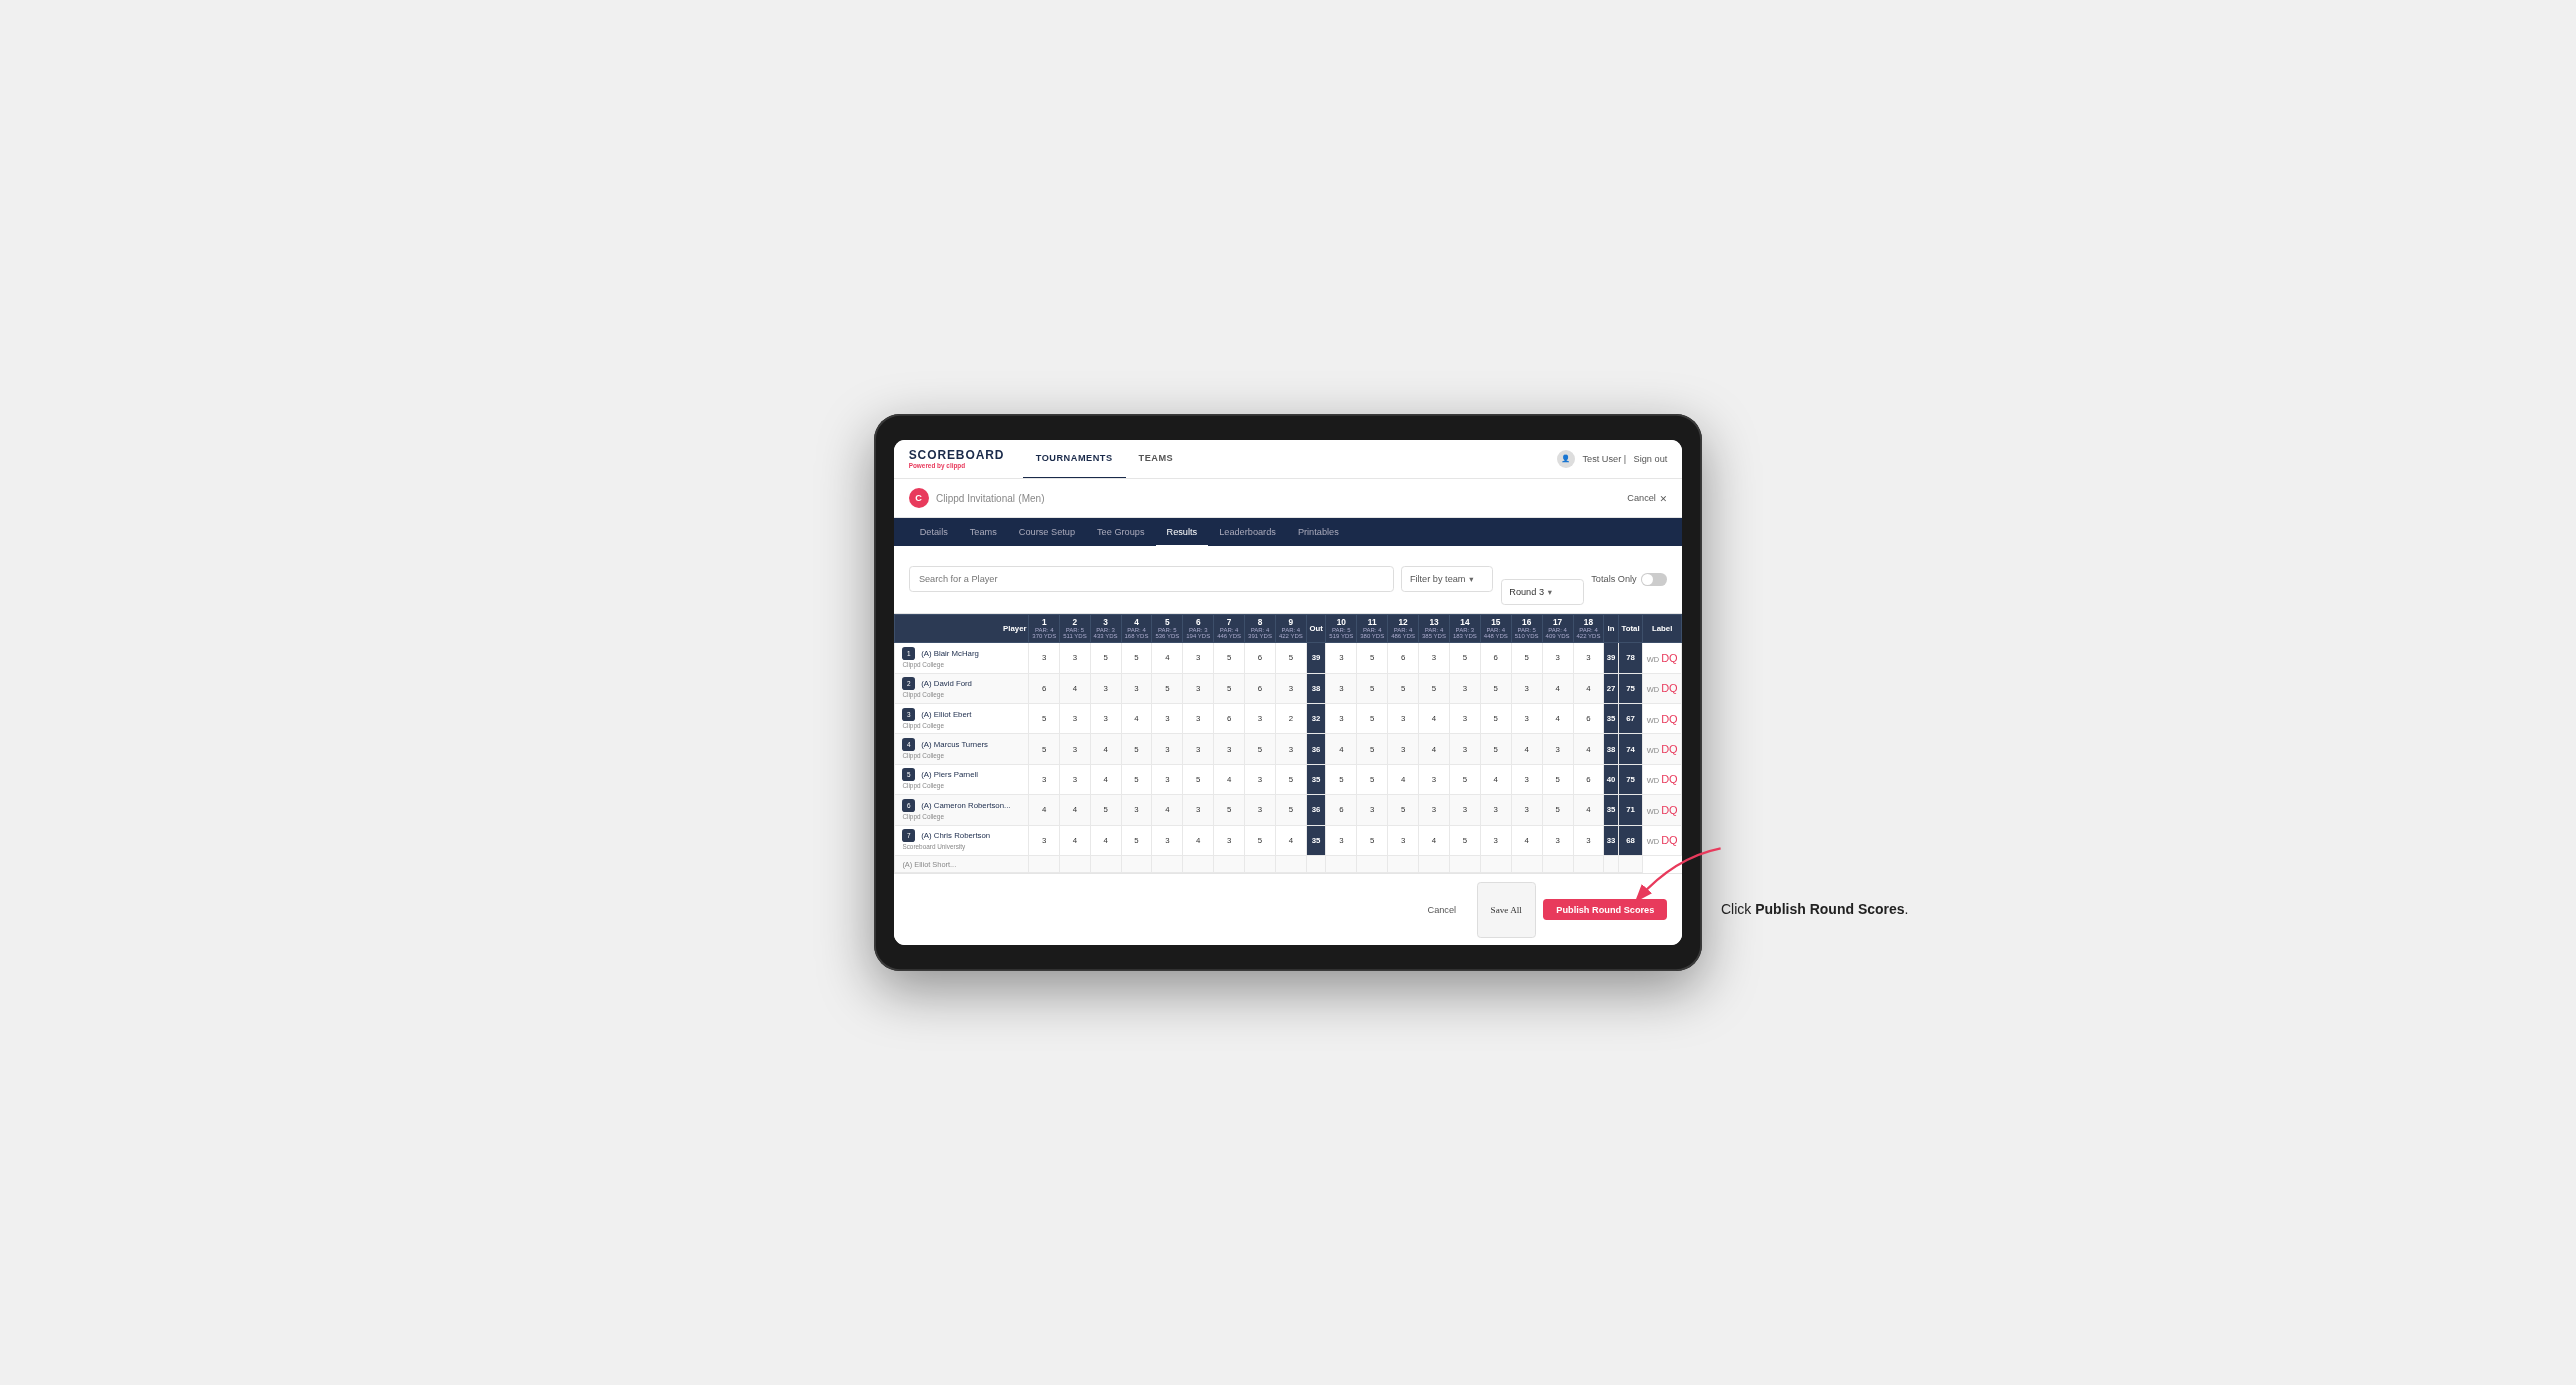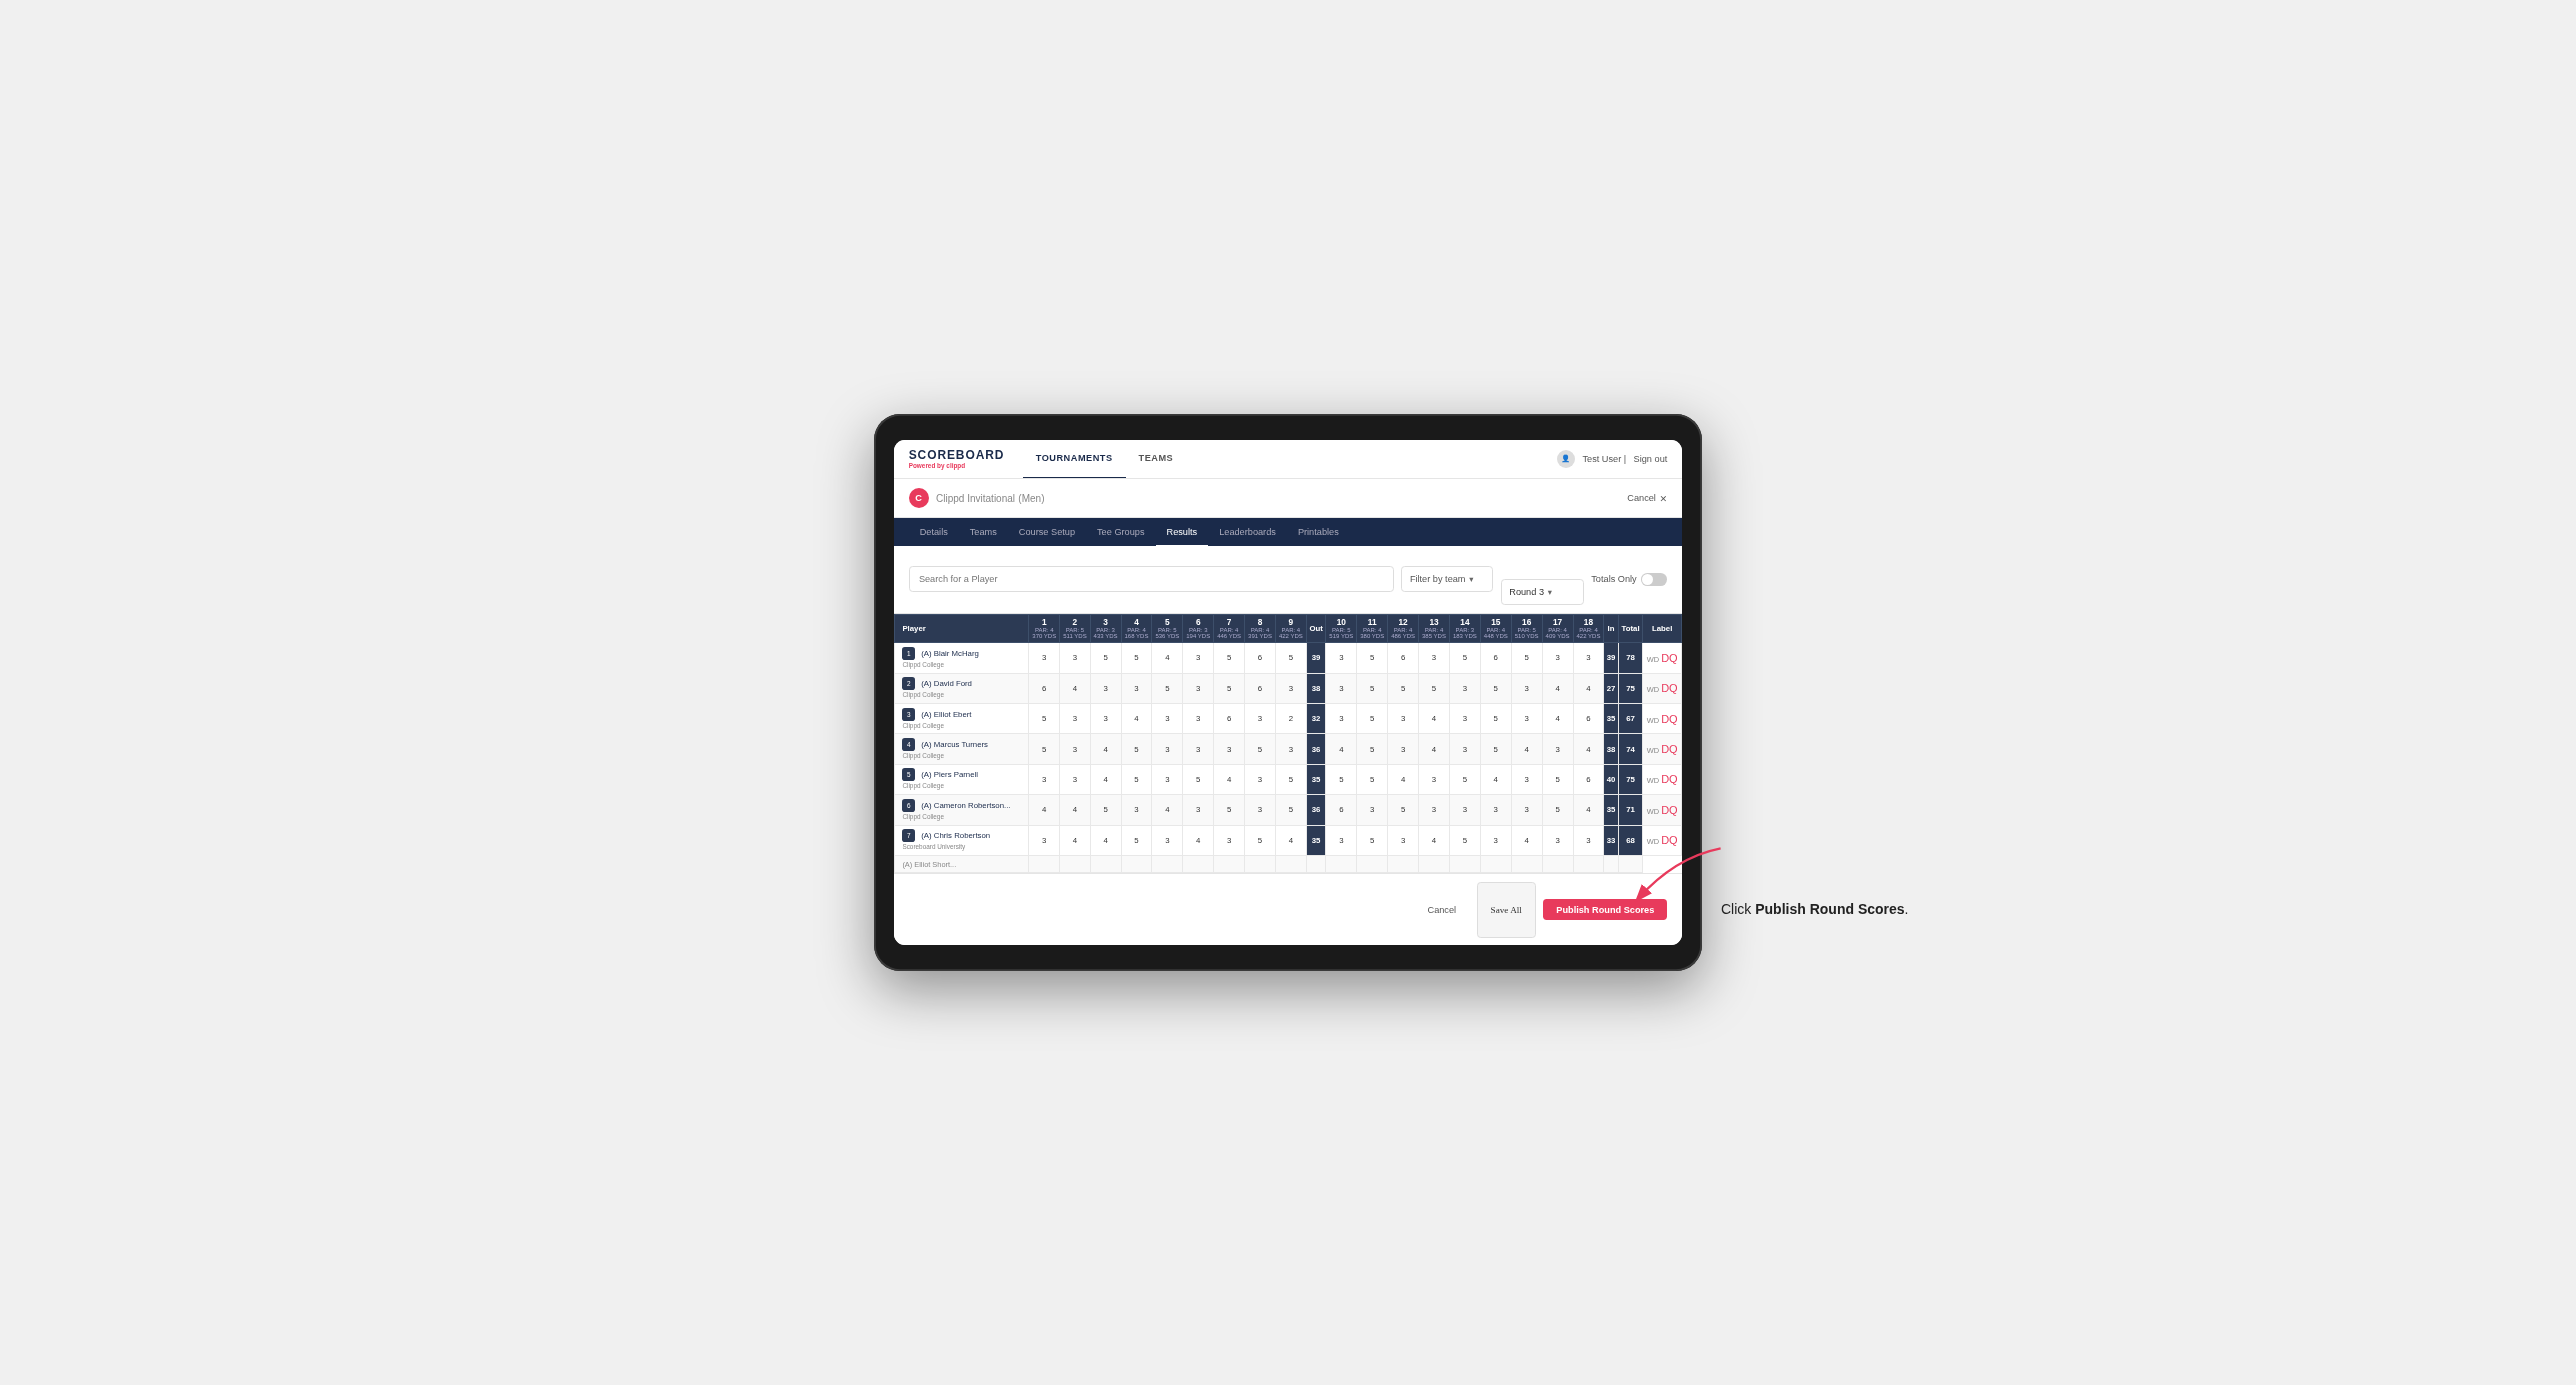--- a/index.html
+++ b/index.html
@@ -234,21 +234,21 @@
     .score-table th {
       background: #2c3a54;
       color: #fff;
       text-align: center;
       padding: 2.8px 1.8px;
       font-weight: 600;
       border: 0.9px solid #3d4f6a;
       white-space: nowrap;
     }
     .score-table th.player-col {
-      text-align: left;
+      text-align: right;
       padding-left: 7.4px;
       min-width: 110px;
       margin-left: 15px;
     }
     .score-table th .hole-num {
       font-size: 8.3px;
       font-weight: 700;
     }
     .score-table th .hole-info {
       font-size: 6px;

